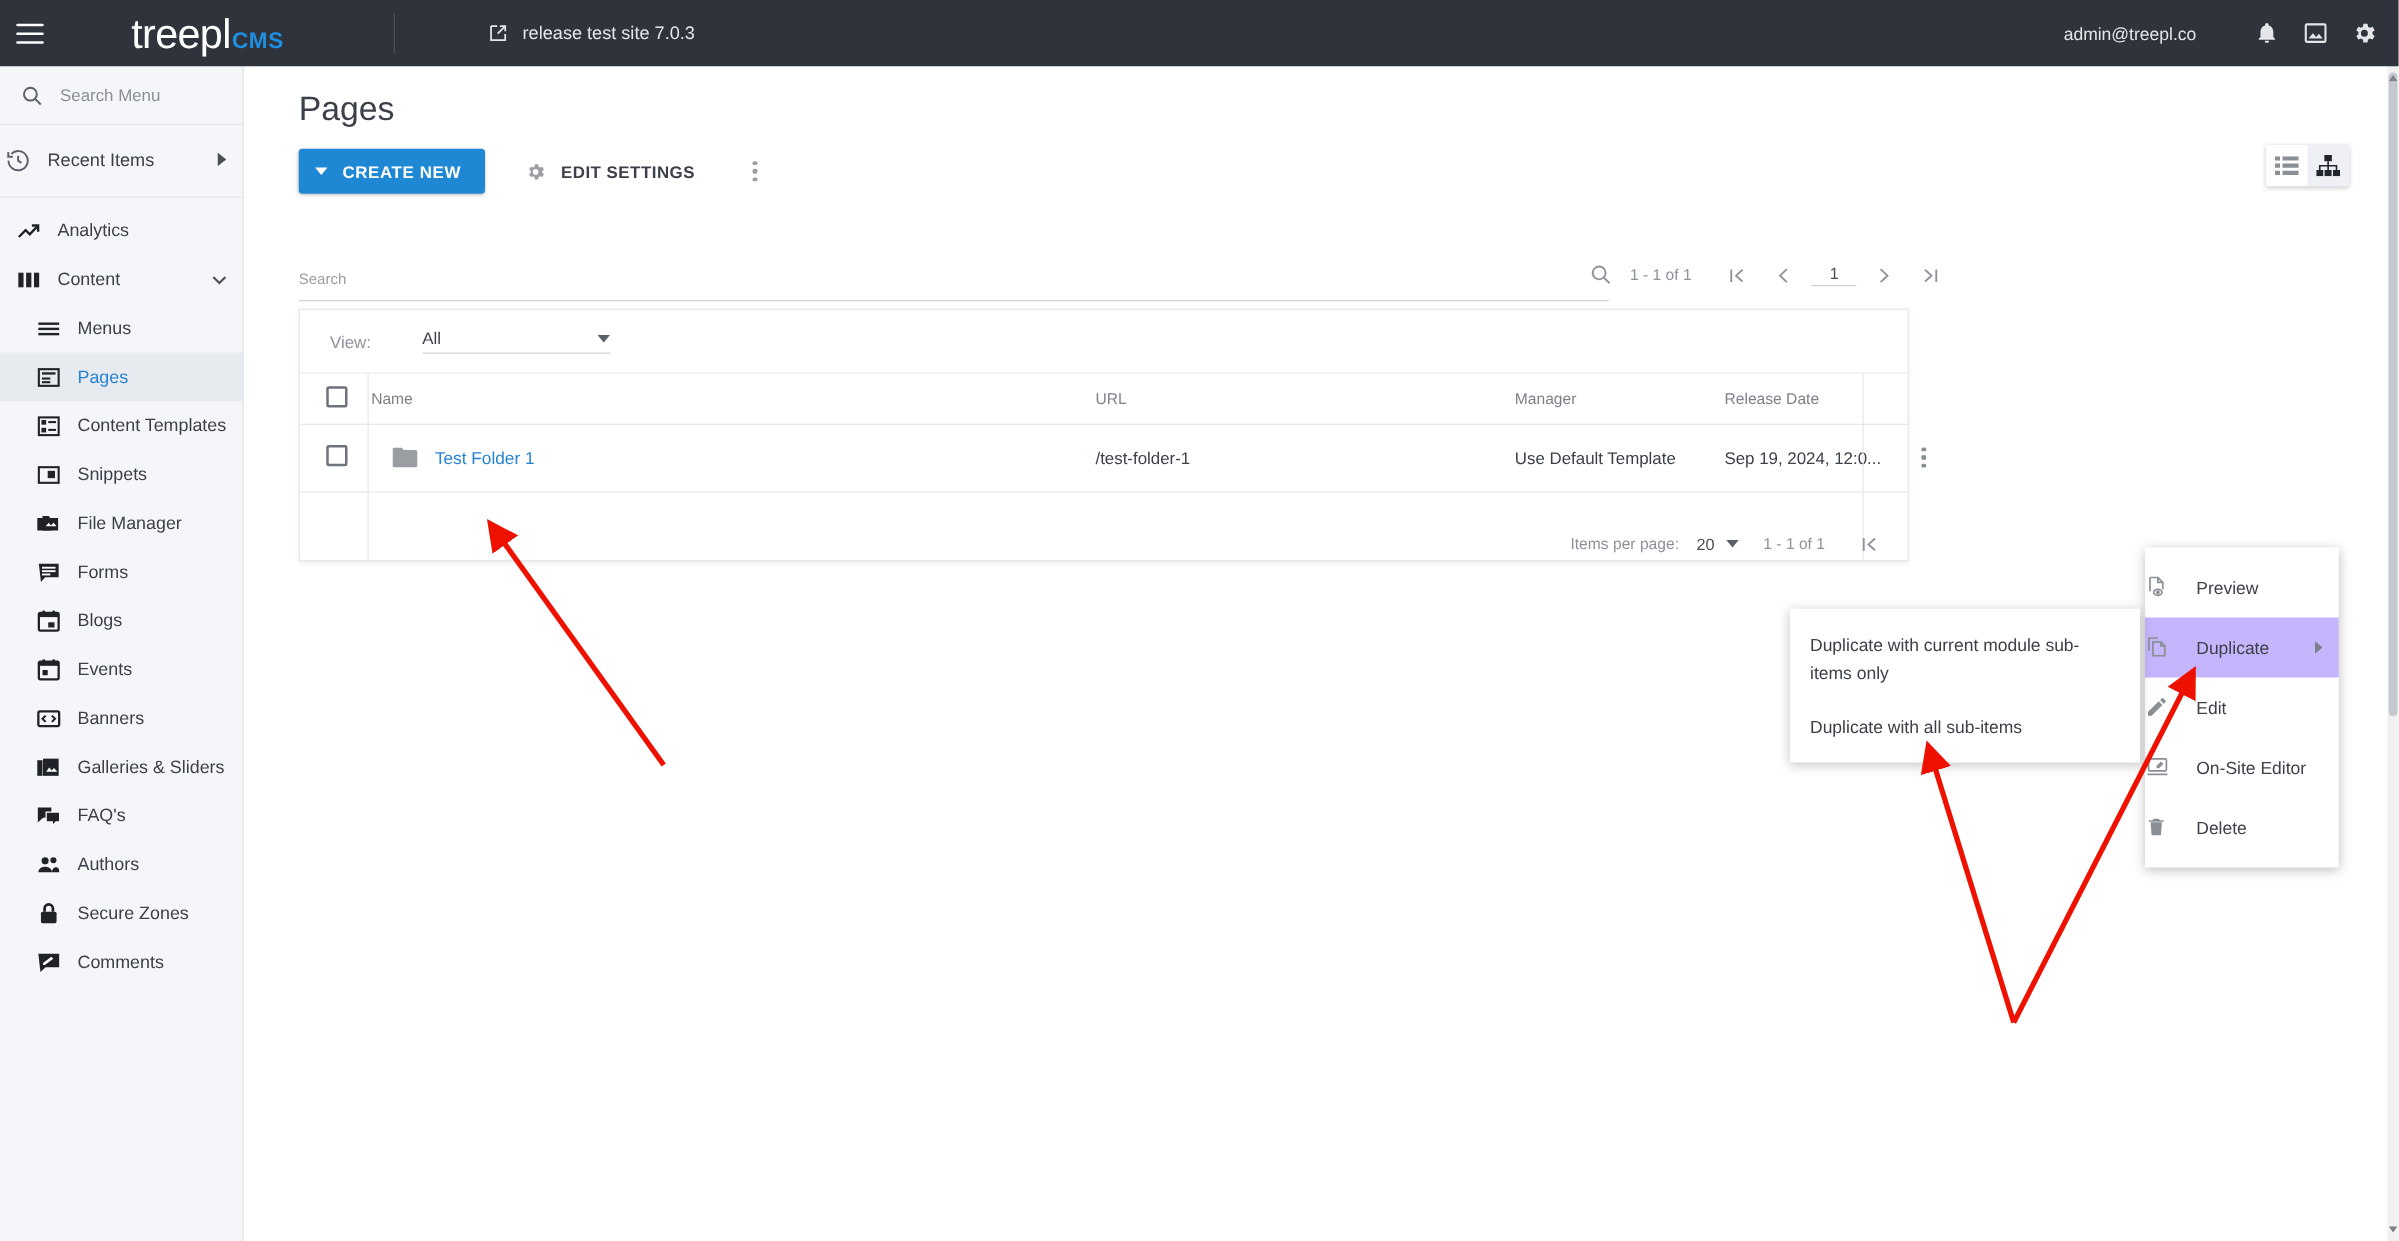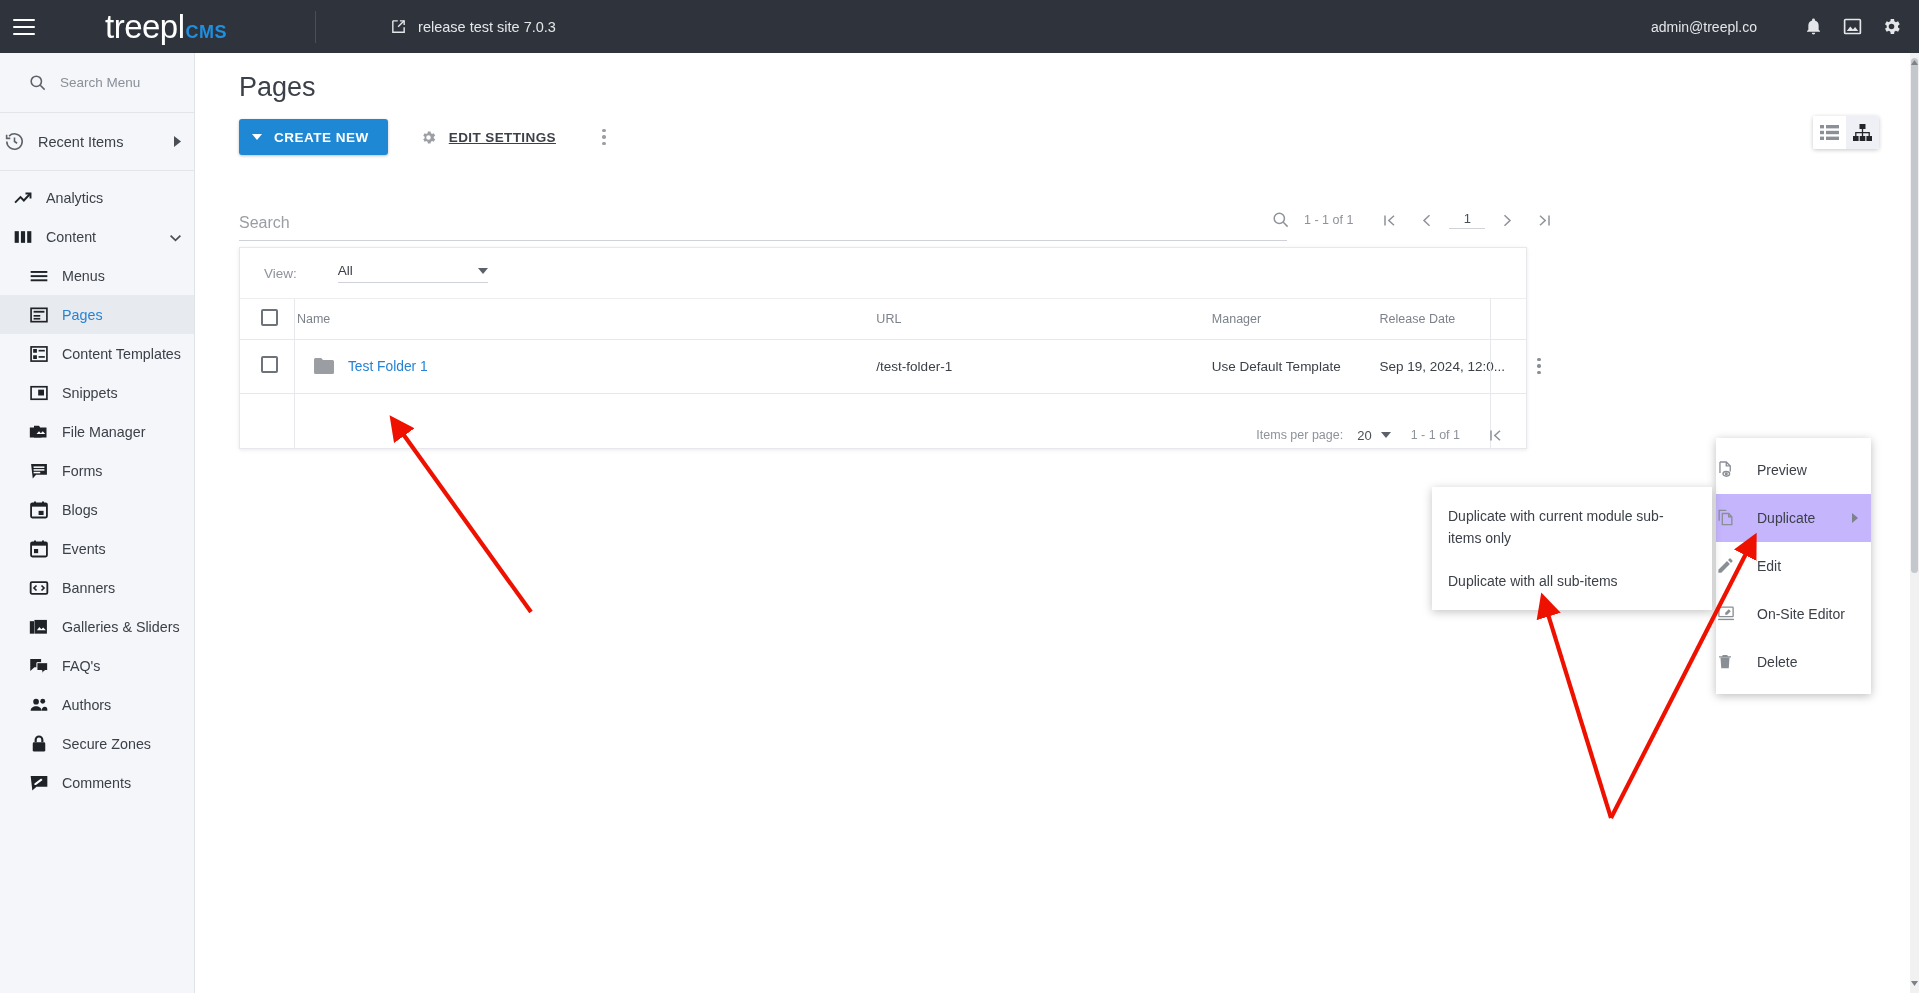--- a/index.html
+++ b/index.html
@@ -55,21 +55,21 @@
   
   .sidebar {
     position: absolute; top: 53px; left: 0; width: 195px; height: 940px;
     background: #f4f6f9;
     border-right: 1px solid #e0e3e8;
     overflow: hidden;
     z-index: 40;
   }
   .sidebar-inner { width: 195px; }
   .search-menu {
-    height: 60px; display: flex; align-items: center; padding-left: 28px;
+    height: 47px; display: flex; align-items: center; padding-left: 16px;
     border-bottom: 1px solid #e2e5ea;
   }
   .search-menu .sm-icon { width: 19px; height: 19px; margin-right: 13px; flex: none; }
   .search-menu .sm-text { font-size: 13.5px; color: #8a8f98; }
 
   .recent-row {
     height: 58px; display: flex; align-items: center; padding-left: 4px;
     cursor: pointer; border-bottom: 1px solid #e2e5ea;
   }
   .recent-row .ri-icon { width: 21px; height: 21px; margin-right: 13px; flex: none; }
@@ -126,21 +126,21 @@
     font-size: 13.5px; font-weight: 700; letter-spacing: 0.5px;
     box-shadow: 0 1px 3px rgba(0,0,0,0.25);
   }
   .btn-create .caret {
     width: 0; height: 0; border-left: 5px solid transparent; border-right: 5px solid transparent;
     border-top: 6px solid #ffffff; margin-right: 12px;
   }
   .btn-settings {
     height: 36px; background: transparent; border: none; display: flex; align-items: center;
     cursor: pointer; margin-left: 26px; padding: 0 6px;
-    font-size: 13.5px; font-weight: 700; color: #3c4048; letter-spacing: 0.4px; text-decoration: underline;
+    font-size: 13.5px; font-weight: 700; color: #3c4048; letter-spacing: 0.4px;
   }
   .btn-settings .gear { width: 17px; height: 17px; margin-right: 12px; flex: none; }
   .kebab-toolbar {
     margin-left: 28px; width: 28px; height: 32px; display: flex; flex-direction: column;
     align-items: center; justify-content: center; gap: 3px; cursor: pointer;
   }
   .kebab-toolbar i { display: block; width: 3.5px; height: 3.5px; border-radius: 50%; background: #9b9ea4; }
 
   .viewtoggle {
     position: absolute; right: 40px; top: 63px; display: flex;
@@ -150,21 +150,21 @@
     width: 33px; height: 33px; display: flex; align-items: center; justify-content: center;
     background: #ffffff; cursor: pointer;
   }
   .viewtoggle .vt-btn.selected { background: #eef0f5; }
 
   
   .searchrow {
     position: absolute; left: 43px; top: 160px; width: 1048px;
     border-bottom: 1px solid #cfd2d7; height: 28px;
   }
-  .searchrow .s-ph { font-size: 16px; color: #9a9da3; line-height: 20px; }
+  .searchrow .s-ph { font-size: 12px; color: #9a9da3; line-height: 20px; }
   .search-mag {
     position: absolute; left: 1075px; top: 157px; width: 20px; height: 20px; cursor: pointer;
   }
   .pager-top {
     position: absolute; left: 1108px; top: 154px; display: flex; align-items: center;
     font-size: 12.5px; color: #8e9299;
   }
   .pager-top .p-count { margin-right: 18px; }
   .pager-top .p-btn {
     width: 37px; height: 26px; display: flex; align-items: center; justify-content: center;

